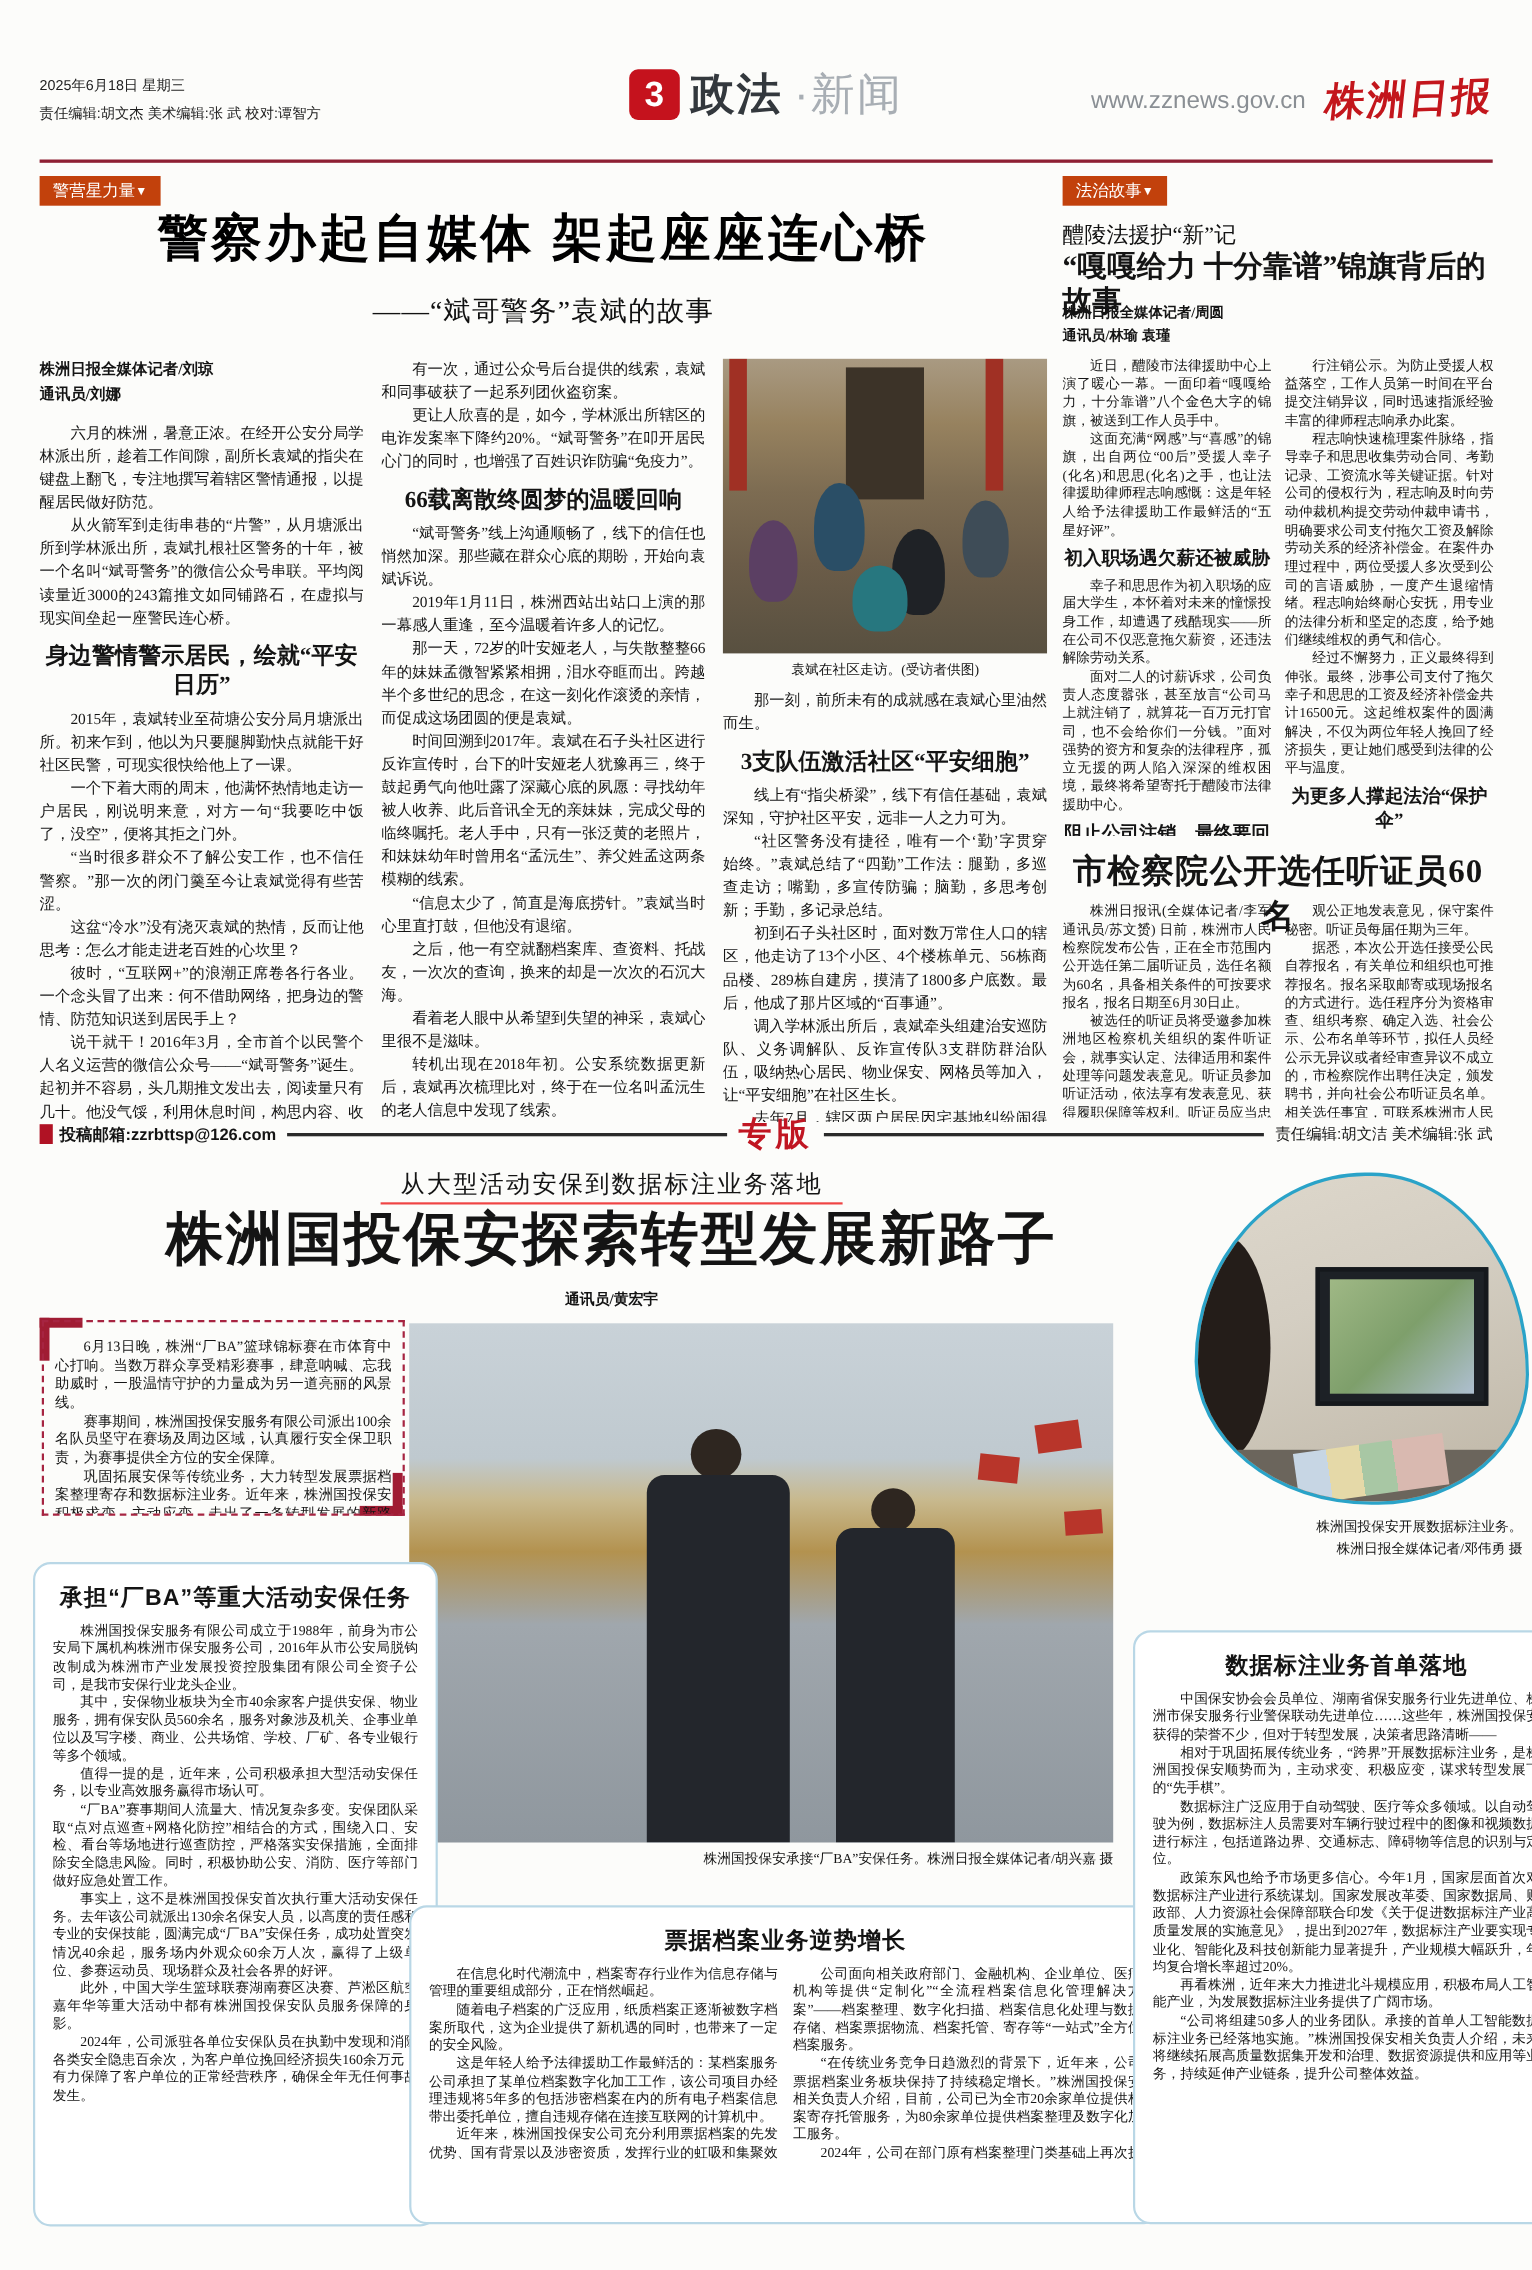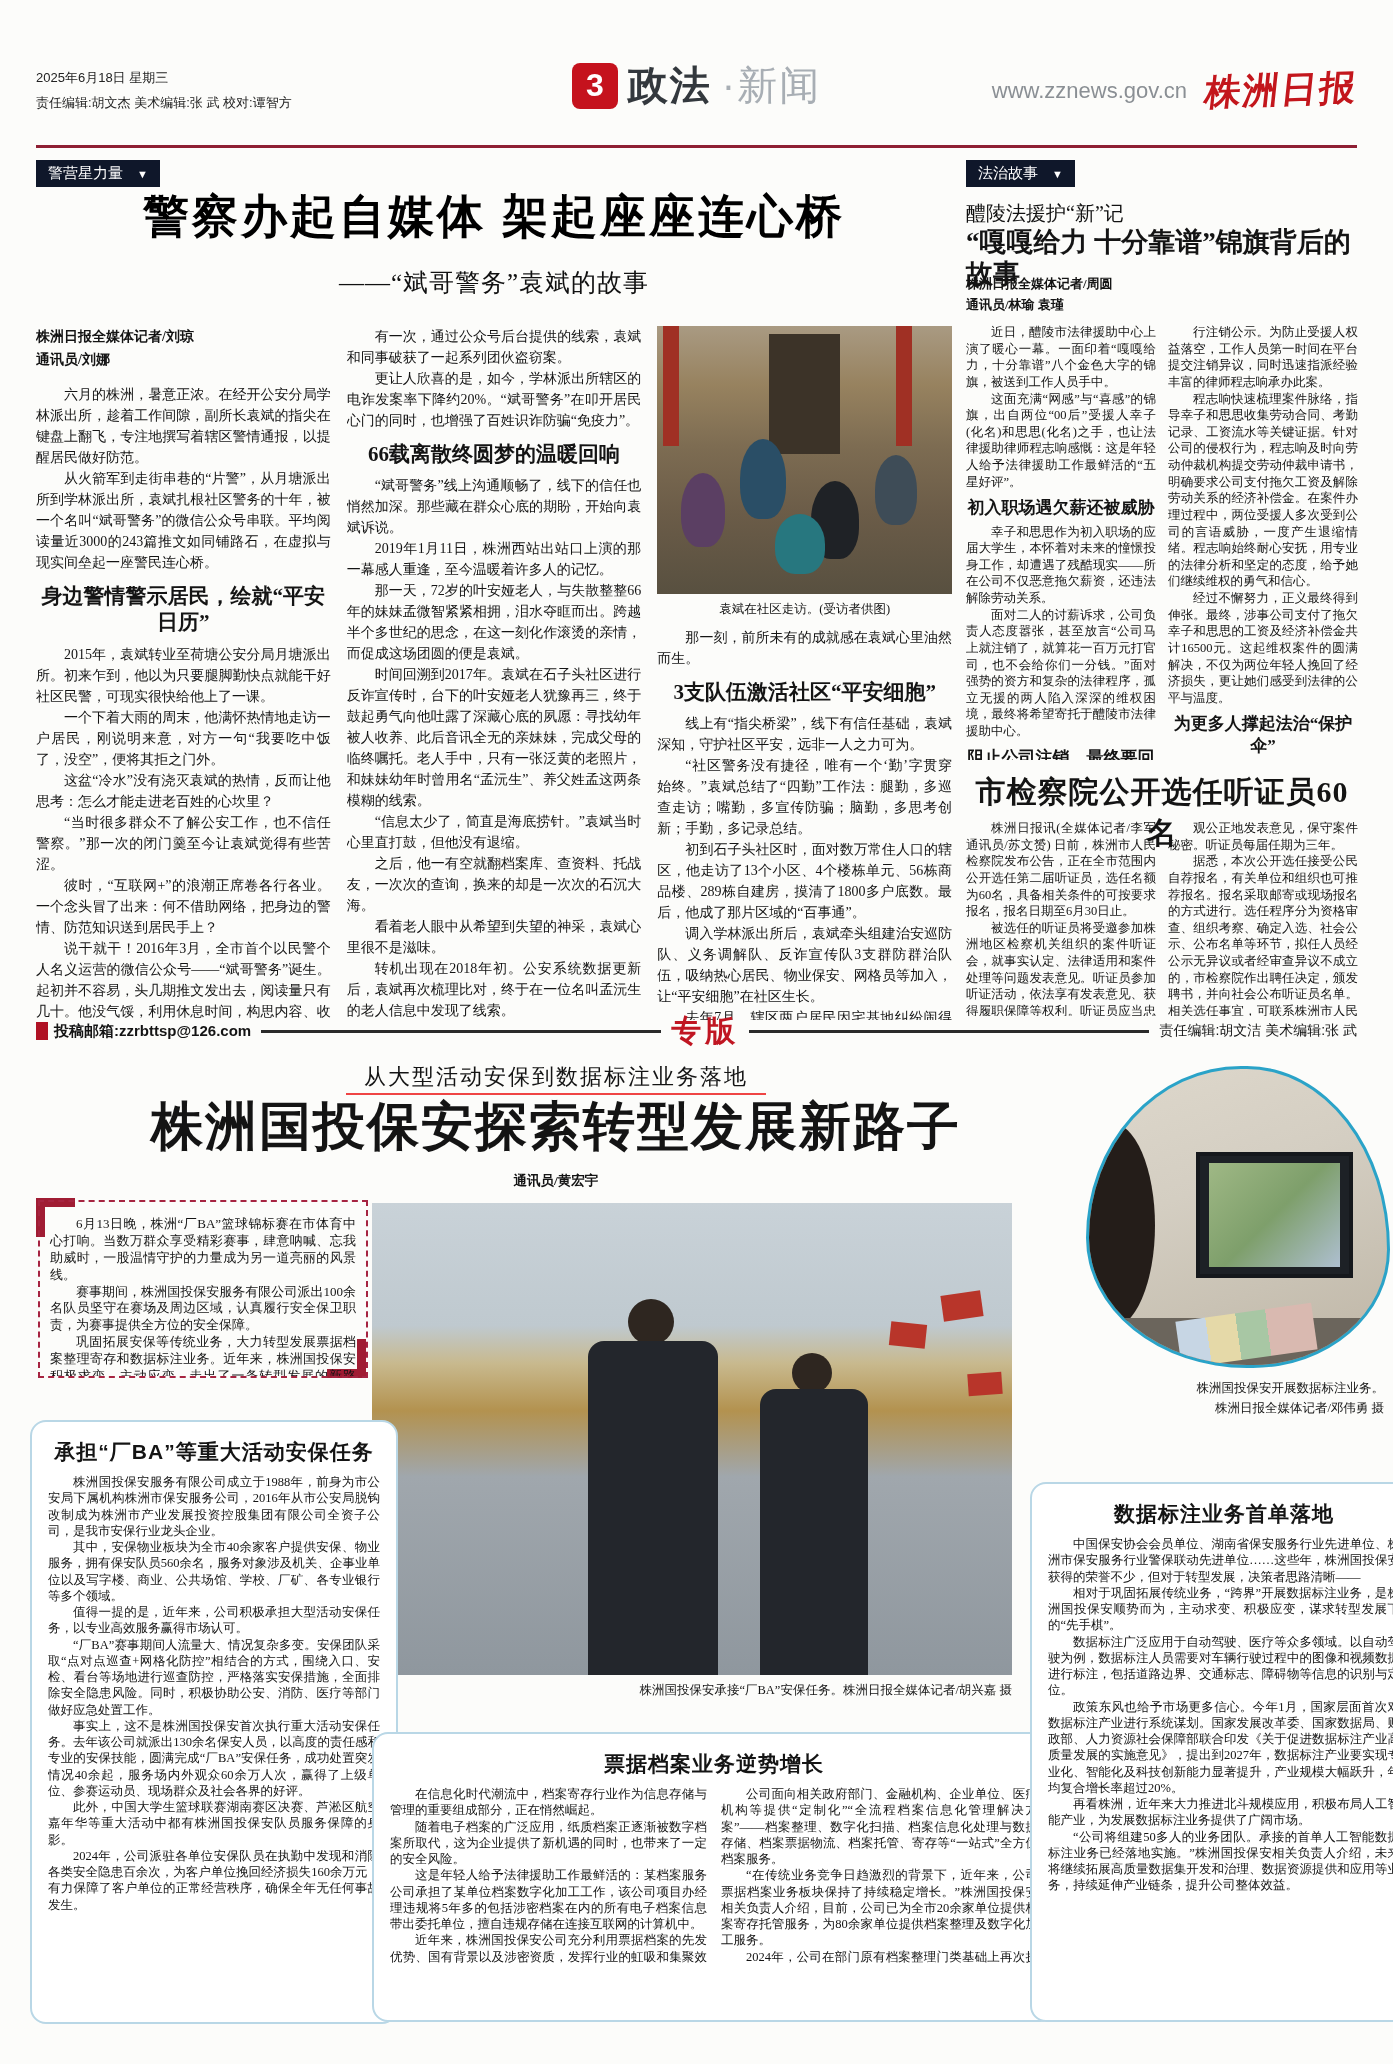--- a/index.html
+++ b/index.html
@@ -14,21 +14,21 @@
   .pagenum{width:46px;height:46px;background:#c5121d;color:#fff;border-radius:8px;
            display:flex;align-items:center;justify-content:center;font-size:32px;font-weight:bold;}
   .secttl{font-size:40px;font-weight:bold;color:#33383d;letter-spacing:2px;text-align:right;}
   .sectsub{font-size:40px;color:#a8aeb4;letter-spacing:2px;}
   .hdr-right{right:36px;top:66px;display:flex;align-items:center;gap:18px;}
   .website{font-size:22px;color:#8a8f94;}
   .masthead{font-size:36px;font-weight:bold;color:#c3161c;transform:skewX(-8deg) rotate(-2deg);letter-spacing:2px;}
   .toprule{left:36px;width:1321px;top:145px;height:3px;background:#8e1f33;}
 
   
-  .tag{background:#0f172a;color:#fff;font-size:15px;padding:4px 12px;display:inline-flex;gap:14px;align-items:center;}
+  .tag{background:#c2410c;color:#fff;font-size:15px;padding:4px 12px;display:inline-flex;align-items:center;}
   .tag .tri{font-size:11px;}
 
   
   .a1-headline{left:36px;width:916px;top:186px;text-align:center;font-size:46px;font-weight:900;
                letter-spacing:3px;color:#000;}
   .a1-sub{left:36px;width:916px;top:266px;text-align:center;font-size:25px;color:#111;letter-spacing:1px;}
   .a1-body{left:36px;top:326px;width:916px;height:694px;display:flex;gap:16px;}
   .ncol{flex:1;overflow:hidden;font-size:14px;line-height:1.5;text-align:justify;}
   .blk.p{text-indent:2em;margin:0;}
   .blk.h{font-weight:bold;font-size:21px;text-align:center;text-indent:0;margin:10px 0 8px;line-height:1.25;}
@@ -139,22 +139,22 @@
     <div class="ncol">
 
     <div class="blk by">株洲日报全媒体记者/刘琼</div>
         <div class="blk by">通讯员/刘娜</div>
         <div class="blk sp"></div>
         <div class="blk p">六月的株洲，暑意正浓。在经开公安分局学林派出所，趁着工作间隙，副所长袁斌的指尖在键盘上翻飞，专注地撰写着辖区警情通报，以提醒居民做好防范。</div>
         <div class="blk p">从火箭军到走街串巷的“片警”，从月塘派出所到学林派出所，袁斌扎根社区警务的十年，被一个名叫“斌哥警务”的微信公众号串联。平均阅读量近3000的243篇推文如同铺路石，在虚拟与现实间垒起一座警民连心桥。</div>
         <div class="blk h">身边警情警示居民，绘就“平安日历”</div>
         <div class="blk p">2015年，袁斌转业至荷塘公安分局月塘派出所。初来乍到，他以为只要腿脚勤快点就能干好社区民警，可现实很快给他上了一课。</div>
         <div class="blk p">一个下着大雨的周末，他满怀热情地走访一户居民，刚说明来意，对方一句“我要吃中饭了，没空”，便将其拒之门外。</div>
+        <div class="blk p">“当时很多群众不了解公安工作，也不信任警察。”那一次的闭门羹至今让袁斌觉得有些苦涩。</div>
         <div class="blk p">这盆“冷水”没有浇灭袁斌的热情，反而让他思考：怎么才能走进老百姓的心坎里？</div>
-        <div class="blk p">“当时很多群众不了解公安工作，也不信任警察。”那一次的闭门羹至今让袁斌觉得有些苦涩。</div>
         <div class="blk p">彼时，“互联网+”的浪潮正席卷各行各业。一个念头冒了出来：何不借助网络，把身边的警情、防范知识送到居民手上？</div>
         <div class="blk p">说干就干！2016年3月，全市首个以民警个人名义运营的微信公众号——“斌哥警务”诞生。起初并不容易，头几期推文发出去，阅读量只有几十。他没气馁，利用休息时间，构思内容、收集警情、琢磨排版，一点点打磨。</div>
       </div>
     <div class="ncol">
 
     <div class="blk p">有一次，通过公众号后台提供的线索，袁斌和同事破获了一起系列团伙盗窃案。</div>
         <div class="blk p">更让人欣喜的是，如今，学林派出所辖区的电诈发案率下降约20%。“斌哥警务”在叩开居民心门的同时，也增强了百姓识诈防骗“免疫力”。</div>
         <div class="blk h">66载离散终圆梦的温暖回响</div>
         <div class="blk p">“斌哥警务”线上沟通顺畅了，线下的信任也悄然加深。那些藏在群众心底的期盼，开始向袁斌诉说。</div>
         <div class="blk p">2019年1月11日，株洲西站出站口上演的那一幕感人重逢，至今温暖着许多人的记忆。</div>

